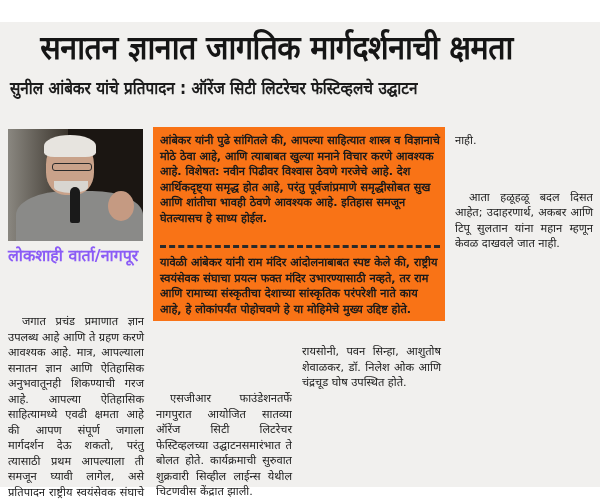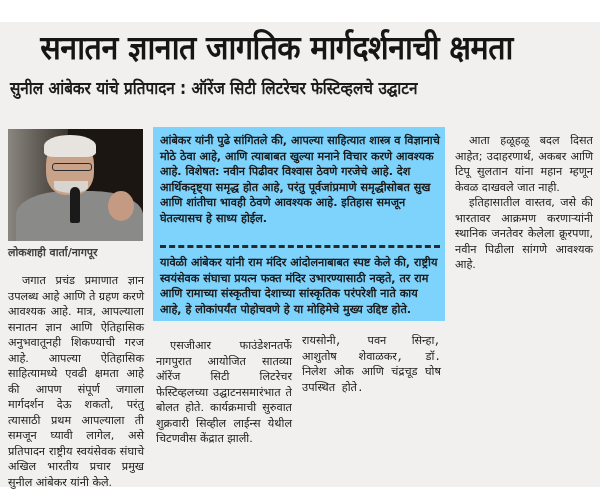--- a/index.html
+++ b/index.html
@@ -11,30 +11,30 @@
   .photo .shade{position:absolute;left:0;top:0;width:60px;height:112px;background:linear-gradient(90deg,#8a8780,#3a342c);}
   .photo .head{position:absolute;left:38px;top:10px;width:48px;height:56px;border-radius:45% 45% 40% 40%;background:#c9a28a;}
   .photo .hair{position:absolute;left:36px;top:6px;width:52px;height:22px;border-radius:50% 50% 20% 20%;background:#e7e4df;}
   .photo .glasses{position:absolute;left:44px;top:34px;width:38px;height:6px;border:1px solid #2a2a2a;border-radius:3px;}
   .photo .beard{position:absolute;left:46px;top:52px;width:34px;height:12px;border-radius:0 0 50% 50%;background:#d8d5d0;}
   .photo .body{position:absolute;left:8px;top:62px;width:127px;height:60px;border-radius:40% 40% 0 0;background:#8a8a88;}
   .photo .mic{position:absolute;left:62px;top:58px;width:10px;height:36px;border-radius:5px 5px 2px 2px;background:#1a1a1a;}
   .photo .hand{position:absolute;left:100px;top:62px;width:26px;height:30px;border-radius:50%;background:#c59a82;}
   .col{position:absolute;font-size:11.2px;line-height:15.5px;color:#222;text-align:justify;}
   .col p{margin:0;}
-  .col .ind{text-indent:14px;}
-  .dateline{position:absolute;left:8px;top:244px;font-size:11px;font-weight:bold;color:#404040;}
+  .col .ind{text-indent:14px;margin-top:41px;}
+  .dateline{position:absolute;left:8px;top:244px;font-size:16px;font-weight:bold;color:#8b5cf6;}
   .col1{left:8px;top:273px;width:136px;}
-  .box{position:absolute;left:153px;top:127px;width:292px;height:194px;background:#7dd3fc;}
+  .box{position:absolute;left:153px;top:127px;width:292px;height:194px;background:#f97316;}
   .box .t{position:absolute;left:7px;width:280px;font-size:11.2px;line-height:15.6px;font-weight:bold;color:#1a1a1a;}
   .box .t1{top:6px;}
   .box .dash{position:absolute;left:7px;top:118px;width:280px;height:0;border-top:3px dashed #2a2a2a;}
   .box .t2{top:128px;}
-  .col2{left:156px;top:338px;width:136px;}
-  .col3{left:302px;top:334px;width:139px;font-family:Liberation Mono, monospace;}
+  .col2{left:156px;top:350px;width:136px;}
+  .col3{left:302px;top:344px;width:139px;}
   .col4{left:455px;top:133px;width:138px;}
 </style>
 </head>
 <body>
 
 <div class="paper"></div>
 
 <div class="headline">सनातन ज्ञानात जागतिक मार्गदर्शनाची क्षमता</div>
 <div class="subhead">सुनील आंबेकर यांचे प्रतिपादन : ऑरेंज सिटी लिटरेचर फेस्टिव्हलचे उद्घाटन</div>
 
@@ -63,15 +63,15 @@
 
 <div class="col col2">
   <p class="ind">एसजीआर फाउंडेशनतर्फे नागपुरात आयोजित सातव्या ऑरेंज सिटी लिटरेचर फेस्टिव्हलच्या उद्घाटनसमारंभात ते बोलत होते. कार्यक्रमाची सुरुवात शुक्रवारी सिव्हील लाईन्स येथील चिटणवीस केंद्रात झाली.</p>
 </div>
 
 <div class="col col3">
   <p>रायसोनी, पवन सिन्हा, आशुतोष शेवाळकर, डॉ. निलेश ओक आणि चंद्रचूड घोष उपस्थित होते.</p>
 </div>
 
 <div class="col col4">
+  <p>नाही.</p>
   <p class="ind">आता हळूहळू बदल दिसत आहेत; उदाहरणार्थ, अकबर आणि टिपू सुलतान यांना महान म्हणून केवळ दाखवले जात नाही.</p>
-  <p class="ind">इतिहासातील वास्तव, जसे की भारतावर आक्रमण करणाऱ्यांनी स्थानिक जनतेवर केलेला क्रूरपणा, नवीन पिढीला सांगणे आवश्यक आहे.</p>
 </div>
 
 </body></html>

